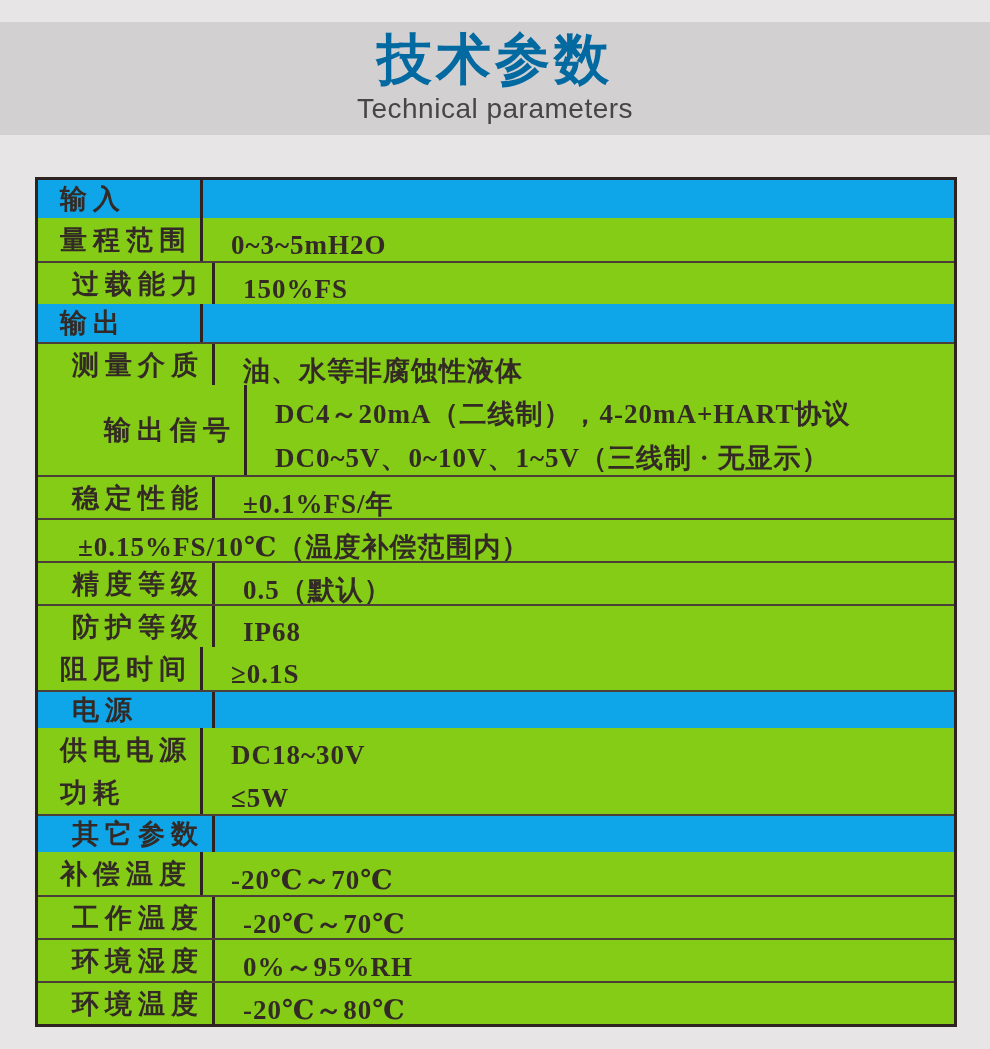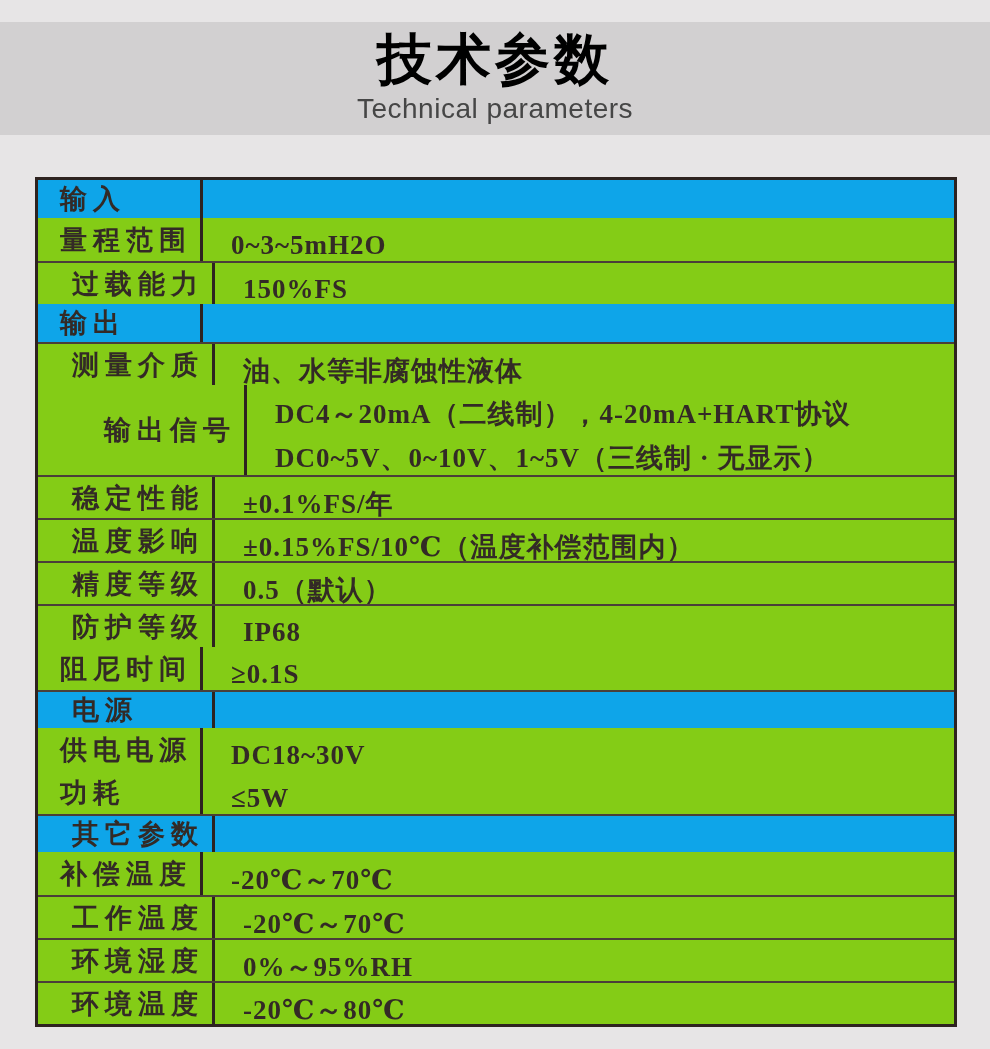--- a/index.html
+++ b/index.html
@@ -11,21 +11,21 @@
   
   .band{
     position:absolute;top:22px;left:0;width:990px;height:113px;
     background:#d2d0d1;
     display:flex;flex-direction:column;align-items:center;justify-content:flex-start;
   }
   .title{
     margin-top:9px;
     font-family:"Liberation Sans","DejaVu Sans",sans-serif;
     font-weight:bold;font-size:55px;line-height:1.05;
-    color:#000000;letter-spacing:4px;
+    color:#0369a1;letter-spacing:4px;
   }
   .subtitle{
     font-family:"Liberation Sans","DejaVu Sans",sans-serif;
     font-size:28px;color:#464646;margin-top:4px;letter-spacing:0.5px;
   }
   .notch{position:absolute;left:0;top:69px;width:4px;height:12px;background:#fdfdfd;}
 
   
   .spec-table{
     position:absolute;left:35px;top:177px;width:922px;height:850px;
@@ -90,21 +90,20 @@
       <div class="cell-value">
         <div class="vline">DC4～20mA（二线制），4-20mA+HART协议</div>
         <div class="vline">DC0~5V、0~10V、1~5V（三线制 · 无显示）</div>
       </div>
     </div>
     <div class="row line">
       <div class="cell-label">稳定性能</div>
       <div class="cell-value">±0.1%FS/年</div>
     </div>
     <div class="row line">
-      <div class="cell-label">温度影响</div>
       <div class="cell-value">±0.15%FS/10℃（温度补偿范围内）</div>
     </div>
     <div class="row line">
       <div class="cell-label">精度等级</div>
       <div class="cell-value">0.5（默认）</div>
     </div>
     <div class="row line">
       <div class="cell-label">防护等级</div>
       <div class="cell-value">IP68</div>
     </div>

